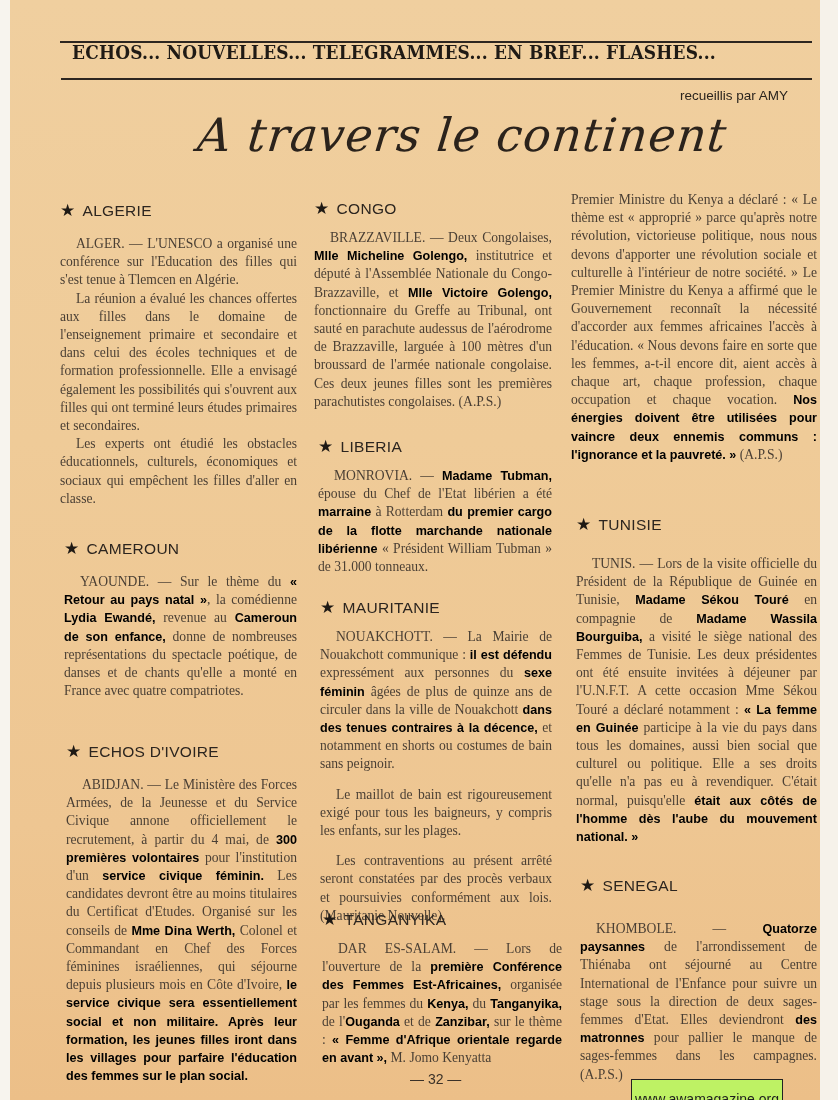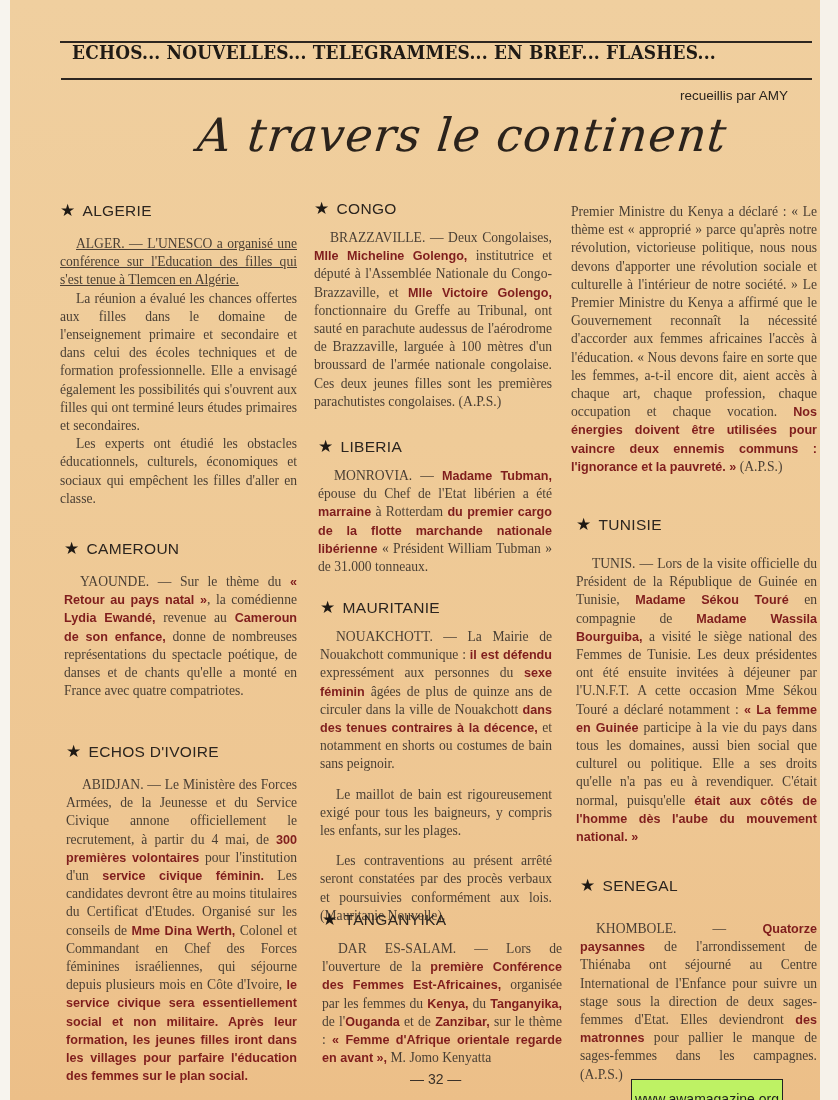--- a/index.html
+++ b/index.html
@@ -37,21 +37,21 @@
   .col { position: absolute; width: 240px; }
   .heading {
     font-family: "Liberation Sans", sans-serif; font-size: 15.5px; color: #2c251f;
     letter-spacing: 0.3px; margin: 0 0 10px 0; display: flex; align-items: center;
   }
   .star { font-size: 17px; margin-right: 7px; color: #1e1914; }
   p {
     margin: 0; font-size: 13.6px; line-height: 18.2px; text-align: justify;
     text-indent: 16px; color: #4a3f34;
   }
-  b { font-family: "Liberation Sans", sans-serif; font-weight: bold; color: #7f1d1d; font-size: 12.6px; }
+  b { font-family: "Liberation Sans", sans-serif; font-weight: bold; color: #000000; font-size: 12.6px; }
   .sec { position: absolute; }
   .pagenum {
     position: absolute; left: 410px; top: 1064px;
     font-family: "Liberation Sans", sans-serif; font-size: 14px; color: #3a3128; margin-top: 7px;
   }
   .url {
     position: absolute; left: 631px; top: 1079px; padding: 11px 3px;
     border: 1px solid #222; background: #bef264;
     font-family: "Liberation Sans", sans-serif; font-size: 14px; color: #1e1e1e;
     line-height: 17px;
@@ -67,21 +67,21 @@
 <div class="banner">ECHOS... NOUVELLES... TELEGRAMMES... EN BREF... FLASHES...</div>
 <div class="rule" style="left:61px; top:78px; width:751px;"></div>
 <div class="credit">recueillis par AMY</div>
 <div class="title">A travers le continent</div>
 
 <div class="sec col" style="left:60px; top:200px; width:237px;">
   <div class="heading">
       <span class="star">★</span>
       <span>ALGERIE</span>
     </div>
-  <p style="margin-top:14px;text-decoration:underline;">ALGER. — L'UNESCO a organisé une conférence sur l'Education des filles qui s'est tenue à Tlemcen en Algérie.</p>
+  <p style="margin-top:14px;">ALGER. — L'UNESCO a organisé une conférence sur l'Education des filles qui s'est tenue à Tlemcen en Algérie.</p>
   <p style="">La réunion a évalué les chances offertes aux filles dans le domaine de l'enseignement primaire et secondaire et dans celui des écoles techniques et de formation professionnelle. Elle a envisagé également les possibilités qui s'ouvrent aux filles qui ont terminé leurs études primaires et secondaires.</p>
   <p>Les experts ont étudié les obstacles éducationnels, culturels, économiques et sociaux qui empêchent les filles d'aller en classe.</p>
 </div>
 
 <div class="sec col" style="left:64px; top:538px; width:233px;">
   <div class="heading">
       <span class="star">★</span>
       <span>CAMEROUN</span>
     </div>
   <p style="margin-top:14px;"><span>YAOUNDE. — Sur le thème du </span><b>« Retour au pays natal »</b><span>, la comédienne </span><b>Lydia Ewandé,</b><span> revenue au </span><b>Cameroun de son enfance,</b><span> donne de nombreuses représentations du spectacle poétique, de danses et de chants qu'elle a monté en France avec quatre compatriotes.</span></p>
@@ -122,21 +122,21 @@
 </div>
 
 <div class="sec col" style="left:322px; top:909px; width:240px;">
   <div class="heading">
       <span class="star">★</span>
       <span>TANGANYIKA</span>
     </div>
   <p><span>DAR ES-SALAM. — Lors de l'ouverture de la </span><b>première Conférence des Femmes Est-Africaines,</b><span> organisée par les femmes du </span><b>Kenya,</b><span> du </span><b>Tanganyika,</b><span> de l'</span><b>Ouganda</b><span> et de </span><b>Zanzibar,</b><span> sur le thème : </span><b>« Femme d'Afrique orientale regarde en avant »,</b><span> M. Jomo Kenyatta</span></p>
 </div>
 
-<div class="sec col" style="left:571px; top:203px; width:246px;">
+<div class="sec col" style="left:571px; top:191px; width:246px;">
   <p style="text-indent:0;"><span>Premier Ministre du Kenya a déclaré : « Le thème est « approprié » parce qu'après notre révolution, victorieuse politique, nous nous devons d'apporter une révolution sociale et culturelle à l'intérieur de notre société. » Le Premier Ministre du Kenya a affirmé que le Gouvernement reconnaît la nécessité d'accorder aux femmes africaines l'accès à l'éducation. « Nous devons faire en sorte que les femmes, a-t-il encore dit, aient accès à chaque art, chaque profession, chaque occupation et chaque vocation. </span><b>Nos énergies doivent être utilisées pour vaincre deux ennemis communs : l'ignorance et la pauvreté. »</b><span> (A.P.S.)</span></p>
 </div>
 
 <div class="sec col" style="left:576px; top:514px; width:241px;">
   <div class="heading">
       <span class="star">★</span>
       <span>TUNISIE</span>
     </div>
   <p style="margin-top:20px;"><span>TUNIS. — Lors de la visite officielle du Président de la République de Guinée en Tunisie, </span><b>Madame Sékou Touré</b><span> en compagnie de </span><b>Madame Wassila Bourguiba,</b><span> a visité le siège national des Femmes de Tunisie. Les deux présidentes ont été ensuite invitées à déjeuner par l'U.N.F.T. A cette occasion Mme Sékou Touré a déclaré notamment : </span><b>« La femme en Guinée</b><span> participe à la vie du pays dans tous les domaines, aussi bien social que culturel ou politique. Elle a ses droits qu'elle n'a pas eu à revendiquer. C'était normal, puisqu'elle </span><b>était aux côtés de l'homme dès l'aube du mouvement national. »</b></p>
 </div>

